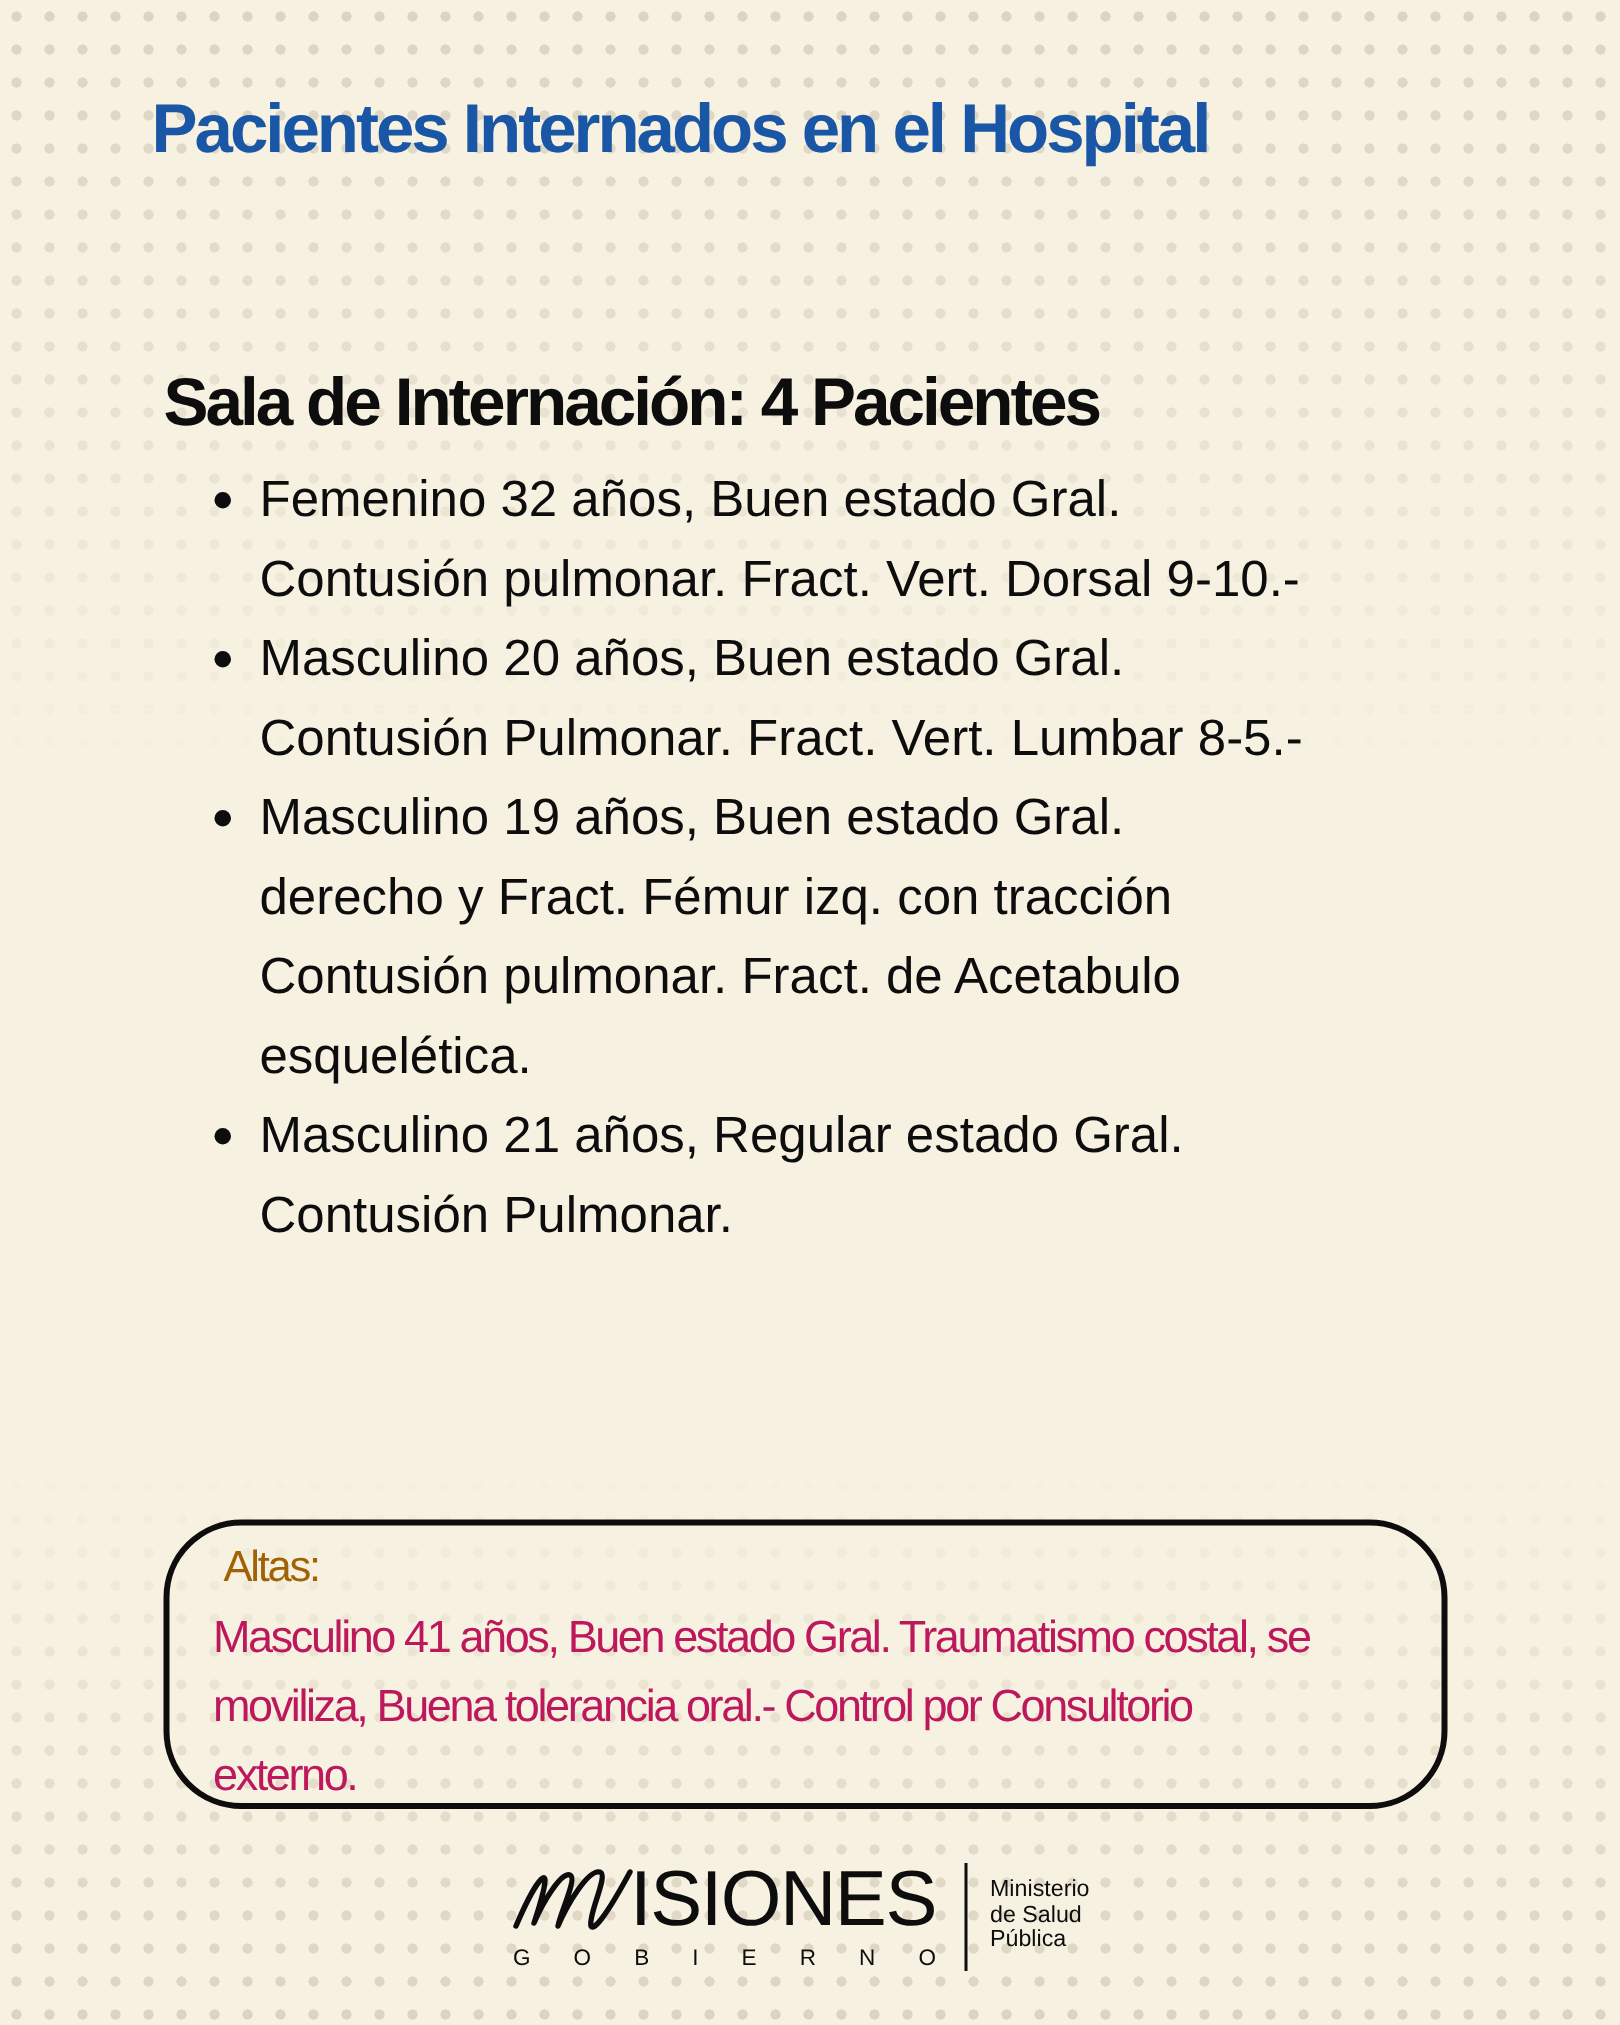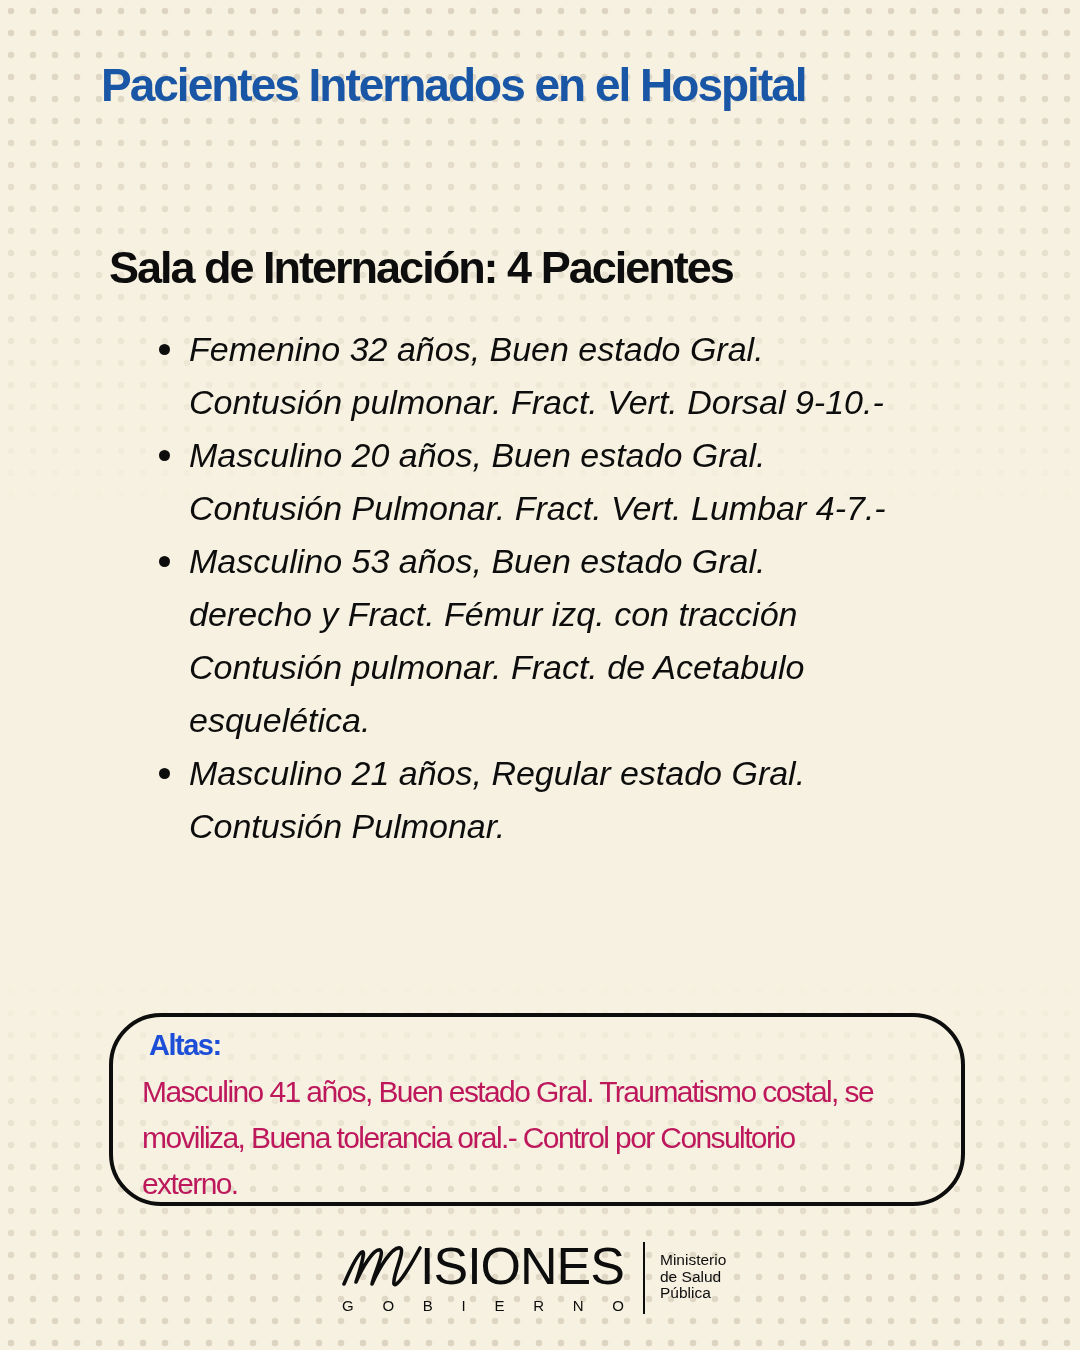--- a/index.html
+++ b/index.html
@@ -62,24 +62,23 @@
       font-weight: 700;
       letter-spacing: -2px;
       color: #0d0d0d;
     }
 
     .patient-list {
       position: absolute;
       left: 173px;
       top: 307px;
       width: 820px;
-      margin: 16px;
+      margin: 0;
       padding: 0;
       list-style: none;
-      font-style: italic;
     }
     .patient-item {
       position: relative;
       font-size: 34px;
       line-height: 53px;
       font-weight: 400;
       color: #0d0d0d;
     }
     .patient-item .bullet {
       position: absolute;
@@ -101,23 +100,23 @@
       border: 4px solid #0d0d0d;
       border-radius: 52px;
       box-sizing: border-box;
     }
     .altas-title {
       position: absolute;
       left: 36px;
       top: 12px;
       margin: 0;
       font-size: 29px;
-      font-weight: 700;
+      font-weight: 400;
       letter-spacing: -1.5px;
-      color: #1d4ed8;
+      color: #a16207;
     }
     .altas-text {
       position: absolute;
       left: 29px;
       top: 52px;
       width: 810px;
       margin: 0;
       font-size: 30px;
       line-height: 46px;
       letter-spacing: -1.6px;
@@ -197,25 +196,25 @@
 
   <ul class="patient-list">
     <li class="patient-item">
       <span class="bullet"></span>
       <span class="line">Femenino  32 años, Buen estado Gral.</span>
       <span class="line">Contusión  pulmonar. Fract. Vert. Dorsal  9-10.-</span>
     </li>
     <li class="patient-item">
       <span class="bullet"></span>
       <span class="line">Masculino  20 años, Buen estado Gral.</span>
-      <span class="line">Contusión  Pulmonar. Fract. Vert. Lumbar 4-7.-</span>
-    </li>
-    <li class="patient-item">
-      <span class="bullet"></span>
-      <span class="line">Masculino  53 años, Buen estado Gral.</span>
+      <span class="line">Contusión  Pulmonar. Fract. Vert. Lumbar 8-5.-</span>
+    </li>
+    <li class="patient-item">
+      <span class="bullet"></span>
+      <span class="line">Masculino  19 años, Buen estado Gral.</span>
       <span class="line">derecho y Fract. Fémur izq. con tracción</span>
       <span class="line">Contusión  pulmonar. Fract. de Acetabulo</span>
       <span class="line">esquelética.</span>
     </li>
     <li class="patient-item">
       <span class="bullet"></span>
       <span class="line">Masculino  21 años, Regular estado Gral.</span>
       <span class="line">Contusión  Pulmonar.</span>
     </li>
   </ul>

